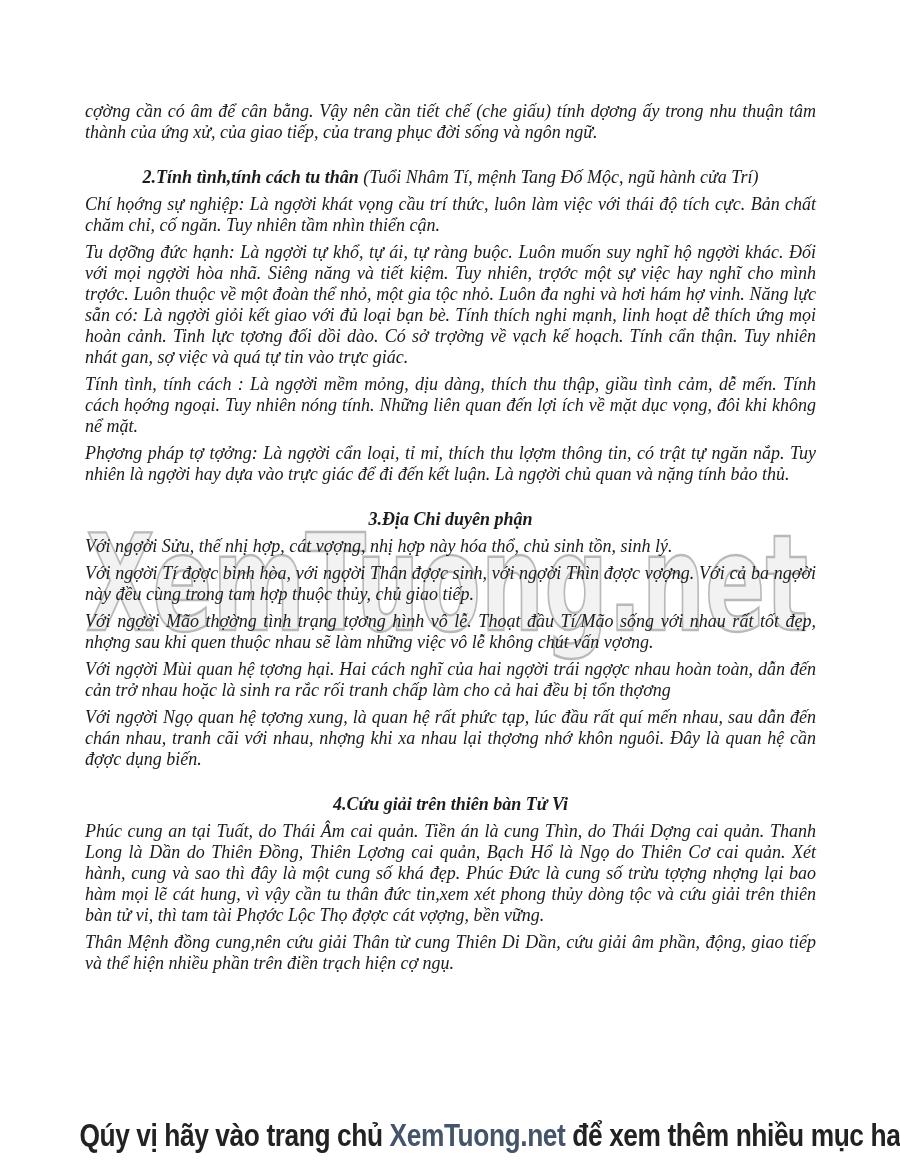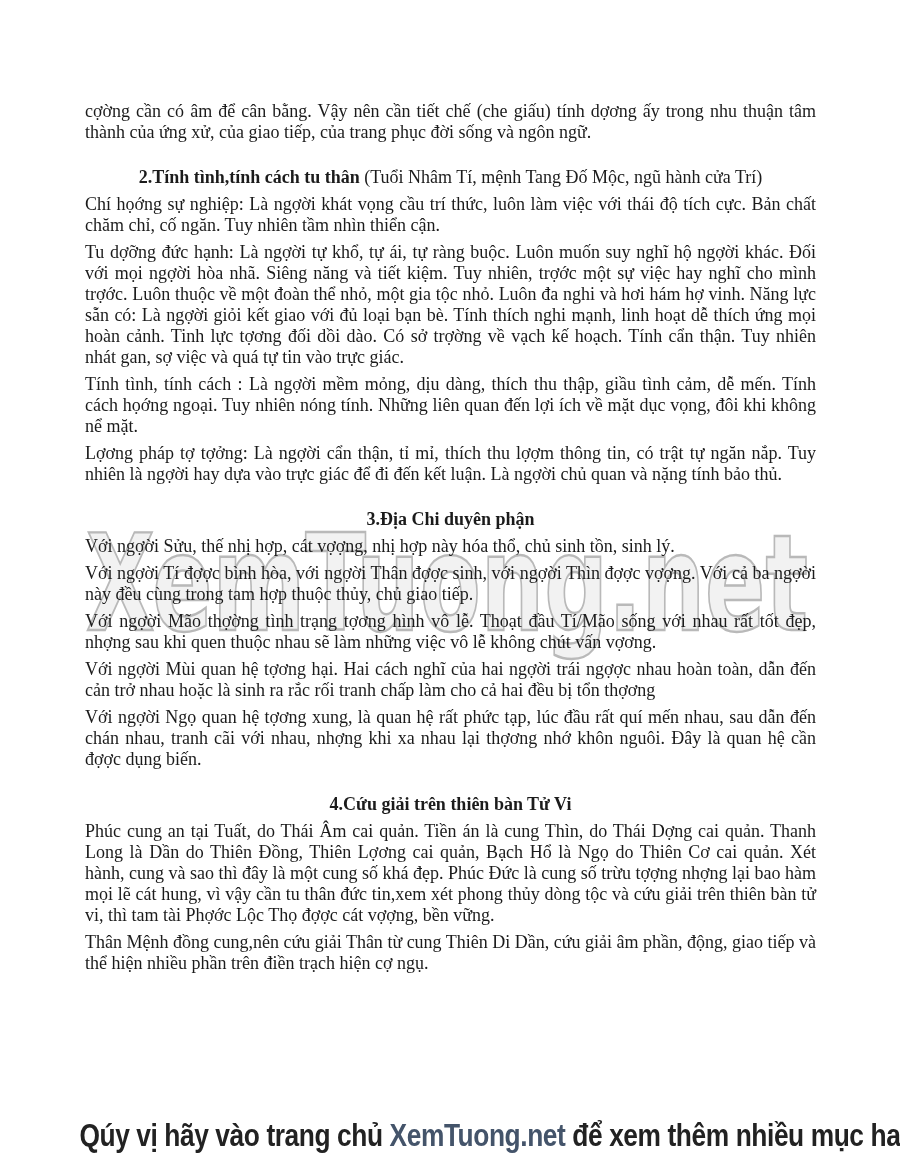--- a/index.html
+++ b/index.html
@@ -19,21 +19,21 @@
   .content{
     position:absolute;
     left:85px;top:101px;
     width:731px;
     z-index:1;
     color:#1b1b1b;
     font-size:18px;
     line-height:21px;
     text-align:justify;
   }
-  .content p{margin:0 0 6px 0;}
+  .content p{margin:0 0 6px 0;font-style:italic;}
   .content p.heading{
     margin:24px 0 6px 0;
     text-align:center;
   }
   .content p.heading b{font-weight:bold;}
   .footer{
     position:absolute;
     left:0;right:0;
     top:1118px;
     z-index:1;
@@ -70,21 +70,21 @@
     <p>cợờng cần có âm để cân bằng. Vậy nên cần tiết chế (che giấu) tính dợơng ấy trong nhu thuận tâm thành của ứng xử, của giao tiếp, của trang phục đời sống và ngôn ngữ.</p>
 
     <p class="heading"><b>2.Tính tình,tính cách tu thân</b><span> (Tuổi Nhâm Tí, mệnh Tang Đố Mộc, ngũ hành cửa Trí)</span></p>
 
     <p>Chí họớng sự nghiệp: Là ngợời khát vọng cầu trí thức, luôn làm việc với thái độ tích cực. Bản chất chăm chỉ, cố ngăn. Tuy nhiên tầm nhìn thiển cận.</p>
 
     <p>Tu dợỡng đức hạnh: Là ngợời tự khổ, tự ái, tự ràng buộc. Luôn muốn suy nghĩ hộ ngợời khác. Đối với mọi ngợời hòa nhã. Siêng năng và tiết kiệm. Tuy nhiên, trợớc một sự việc hay nghĩ cho mình trợớc. Luôn thuộc về một đoàn thể nhỏ, một gia tộc nhỏ. Luôn đa nghi và hơi hám hợ vinh. Năng lực sẵn có: Là ngợời giỏi kết giao với đủ loại bạn bè. Tính thích nghi mạnh, linh hoạt dễ thích ứng mọi hoàn cảnh. Tinh lực tợơng đối dồi dào. Có sở trợờng về vạch kế hoạch. Tính cẩn thận. Tuy nhiên nhát gan, sợ việc và quá tự tin vào trực giác.</p>
 
     <p>Tính tình, tính cách : Là ngợời mềm mỏng, dịu dàng, thích thu thập, giầu tình cảm, dễ mến. Tính cách họớng ngoại. Tuy nhiên nóng tính. Những liên quan đến lợi ích về mặt dục vọng, đôi khi không nể mặt.</p>
 
-    <p>Lợơng pháp tợ tợởng: Là ngợời cẩn thận, tỉ mỉ, thích thu lợợm thông tin, có trật tự ngăn nắp. Tuy nhiên là ngợời hay dựa vào trực giác để đi đến kết luận. Là ngợời chủ quan và nặng tính bảo thủ.</p>
+    <p>Phợơng pháp tợ tợởng: Là ngợời cẩn loại, tỉ mỉ, thích thu lợợm thông tin, có trật tự ngăn nắp. Tuy nhiên là ngợời hay dựa vào trực giác để đi đến kết luận. Là ngợời chủ quan và nặng tính bảo thủ.</p>
 
     <p class="heading"><b>3.Địa Chi duyên phận</b><span></span></p>
 
     <p>Với ngợời Sửu, thế nhị hợp, cát vợợng, nhị hợp này hóa thổ, chủ sinh tồn, sinh lý.</p>
 
     <p>Với ngợời Tí đợợc bình hòa, với ngợời Thân đợợc sinh, với ngợời Thìn đợợc vợợng. Với cả ba ngợời này đều cùng trong tam hợp thuộc thủy, chủ giao tiếp.</p>
 
     <p>Với ngợời Mão thợờng tình trạng tợơng hình vô lễ. Thoạt đầu Tí/Mão sống với nhau rất tốt đẹp, nhợng sau khi quen thuộc nhau sẽ làm những việc vô lễ không chút vấn vợơng.</p>
 
     <p>Với ngợời Mùi quan hệ tợơng hại. Hai cách nghĩ của hai ngợời trái ngợợc nhau hoàn toàn, dẫn đến cản trở nhau hoặc là sinh ra rắc rối tranh chấp làm cho cả hai đều bị tổn thợơng</p>

